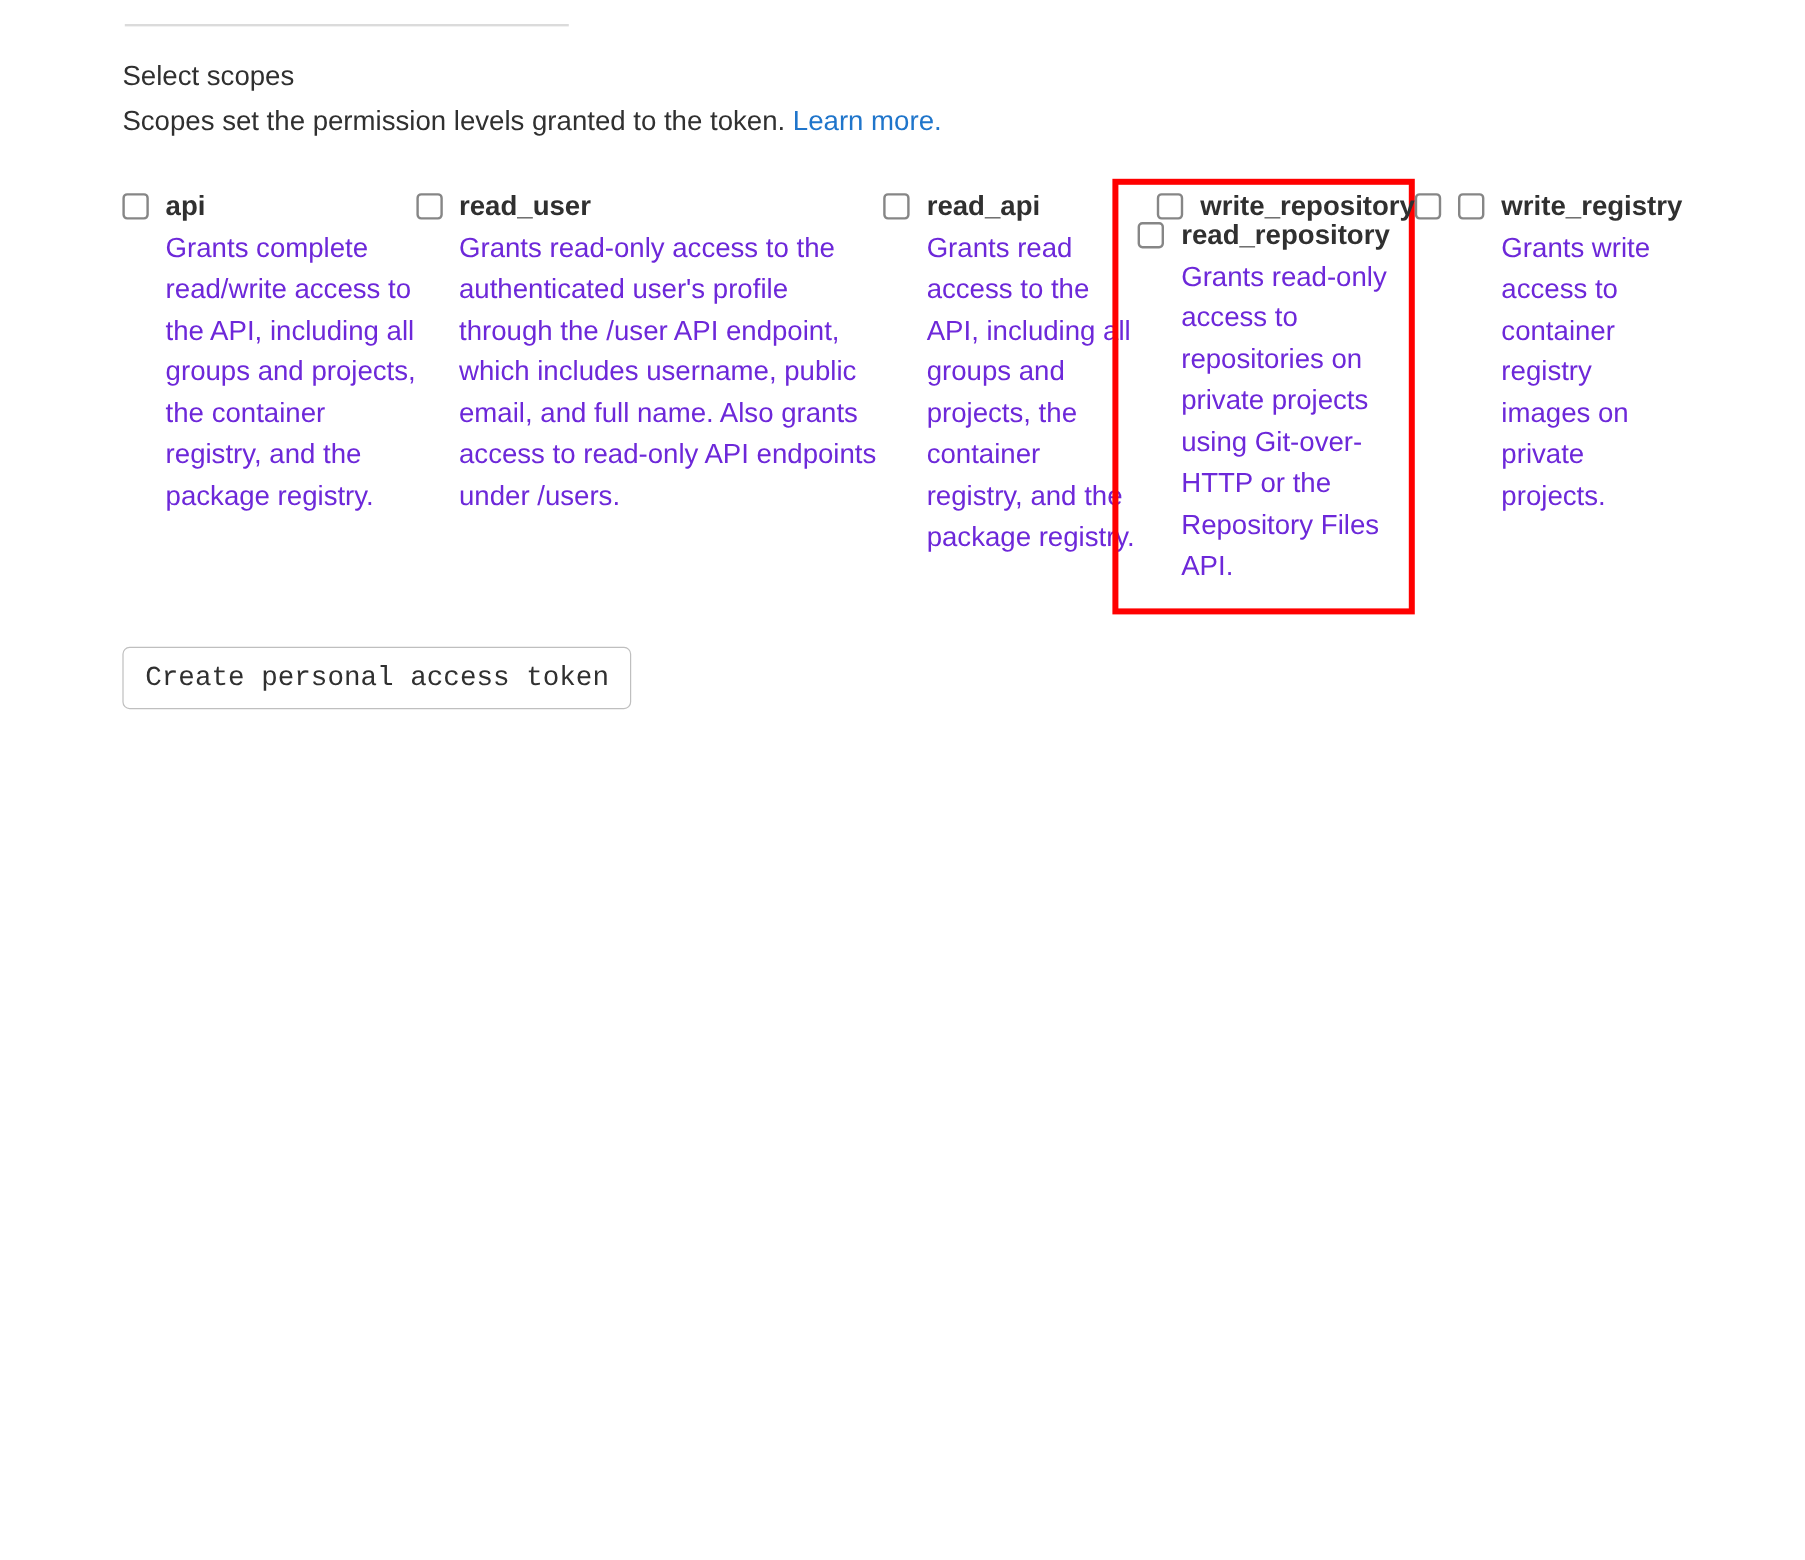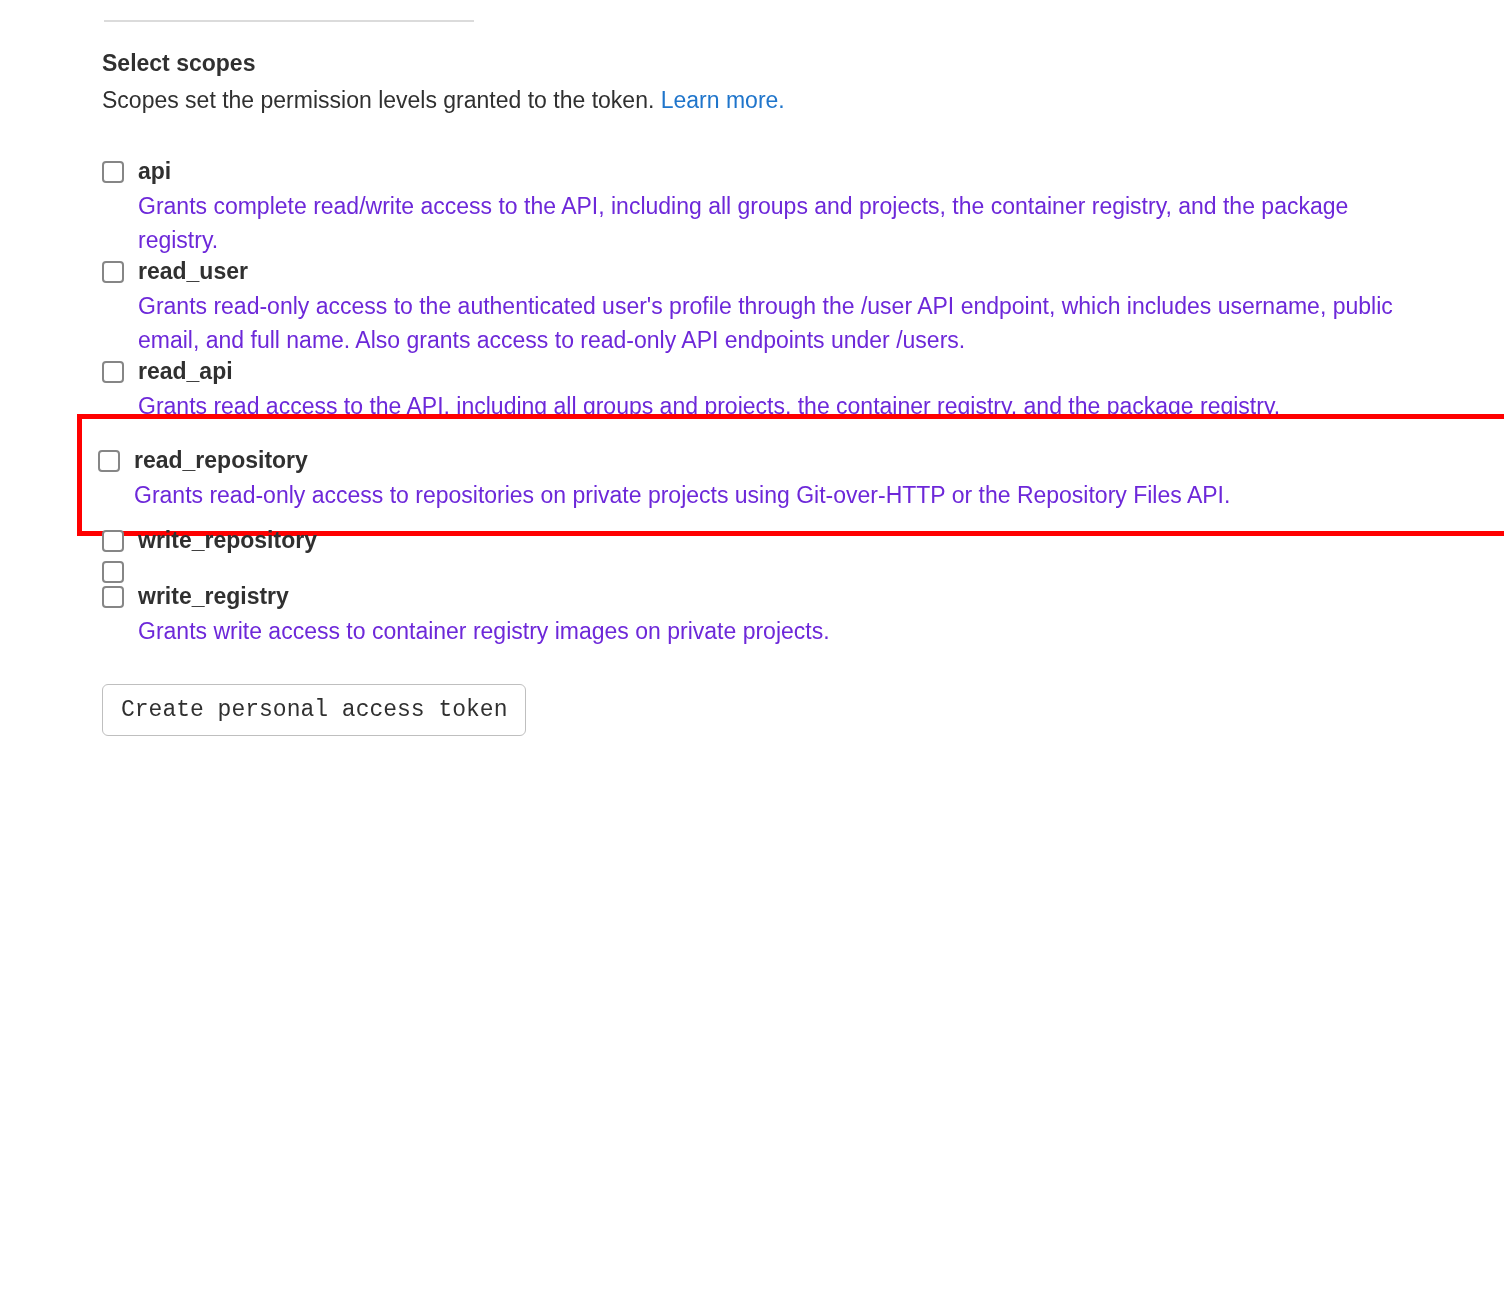--- a/index.html
+++ b/index.html
@@ -18,39 +18,39 @@
       padding-right: 102px;
     }
     .top-divider {
       border-bottom: 2px solid #dbdbdb;
       width: 370px;
       margin-bottom: 28px;
       margin-left: 2px;
     }
     .section-title {
       font-size: 23px;
-      font-weight: 700;
+      font-weight: 400;
       color: #303030;
       margin-bottom: 6px;
     }
     .section-subtitle {
       font-size: 23px;
       color: #303030;
       margin-bottom: 40px;
       line-height: 1.5;
     }
     .learn-more {
       color: #1f75cb;
       text-decoration: none;
       cursor: pointer;
       text-align: center;
     }
     .scope-list {
       display: flex;
-      flex-direction: column;
+      flex-direction: row;
     }
     .scope-item {
       display: flex;
       align-items: flex-start;
       gap: 14px;
       padding: 0;
     }
     .scope-item.highlighted {
       outline: 5px solid #ff0000;
       outline-offset: 0;

